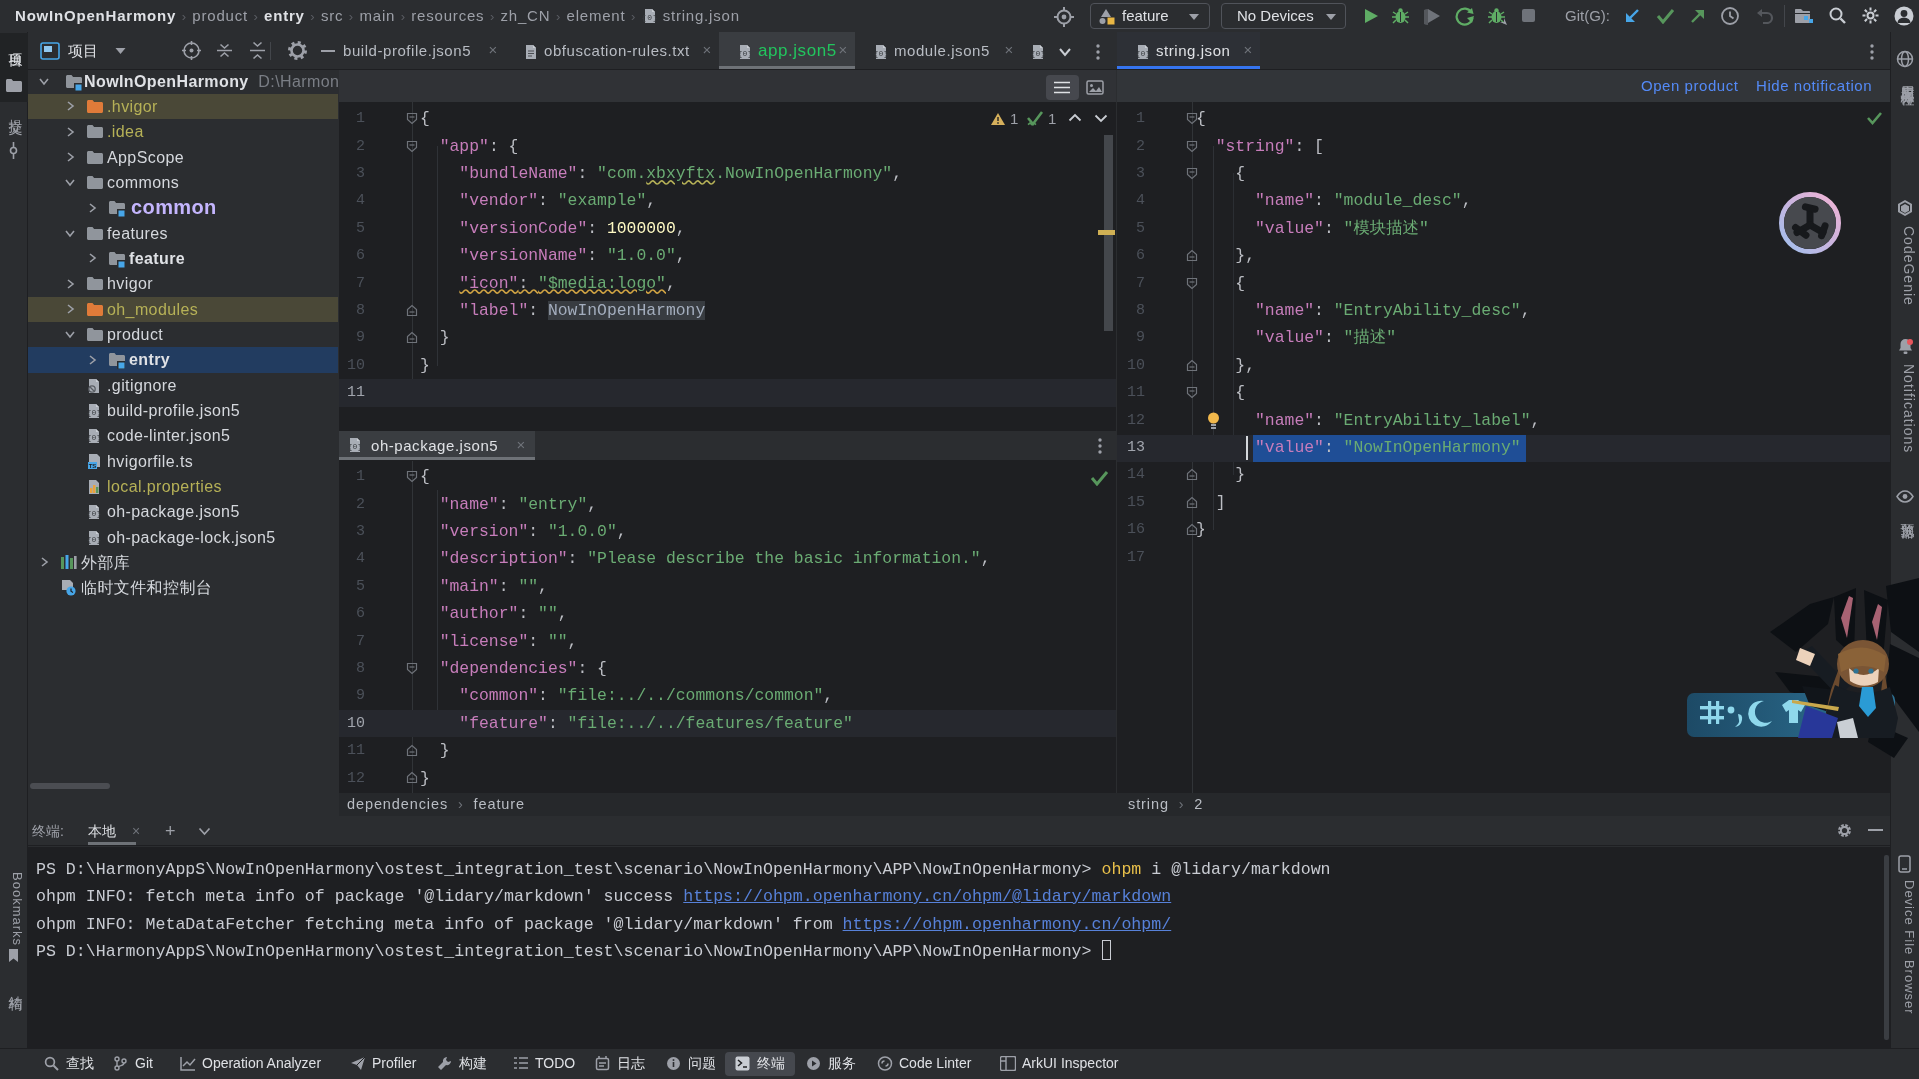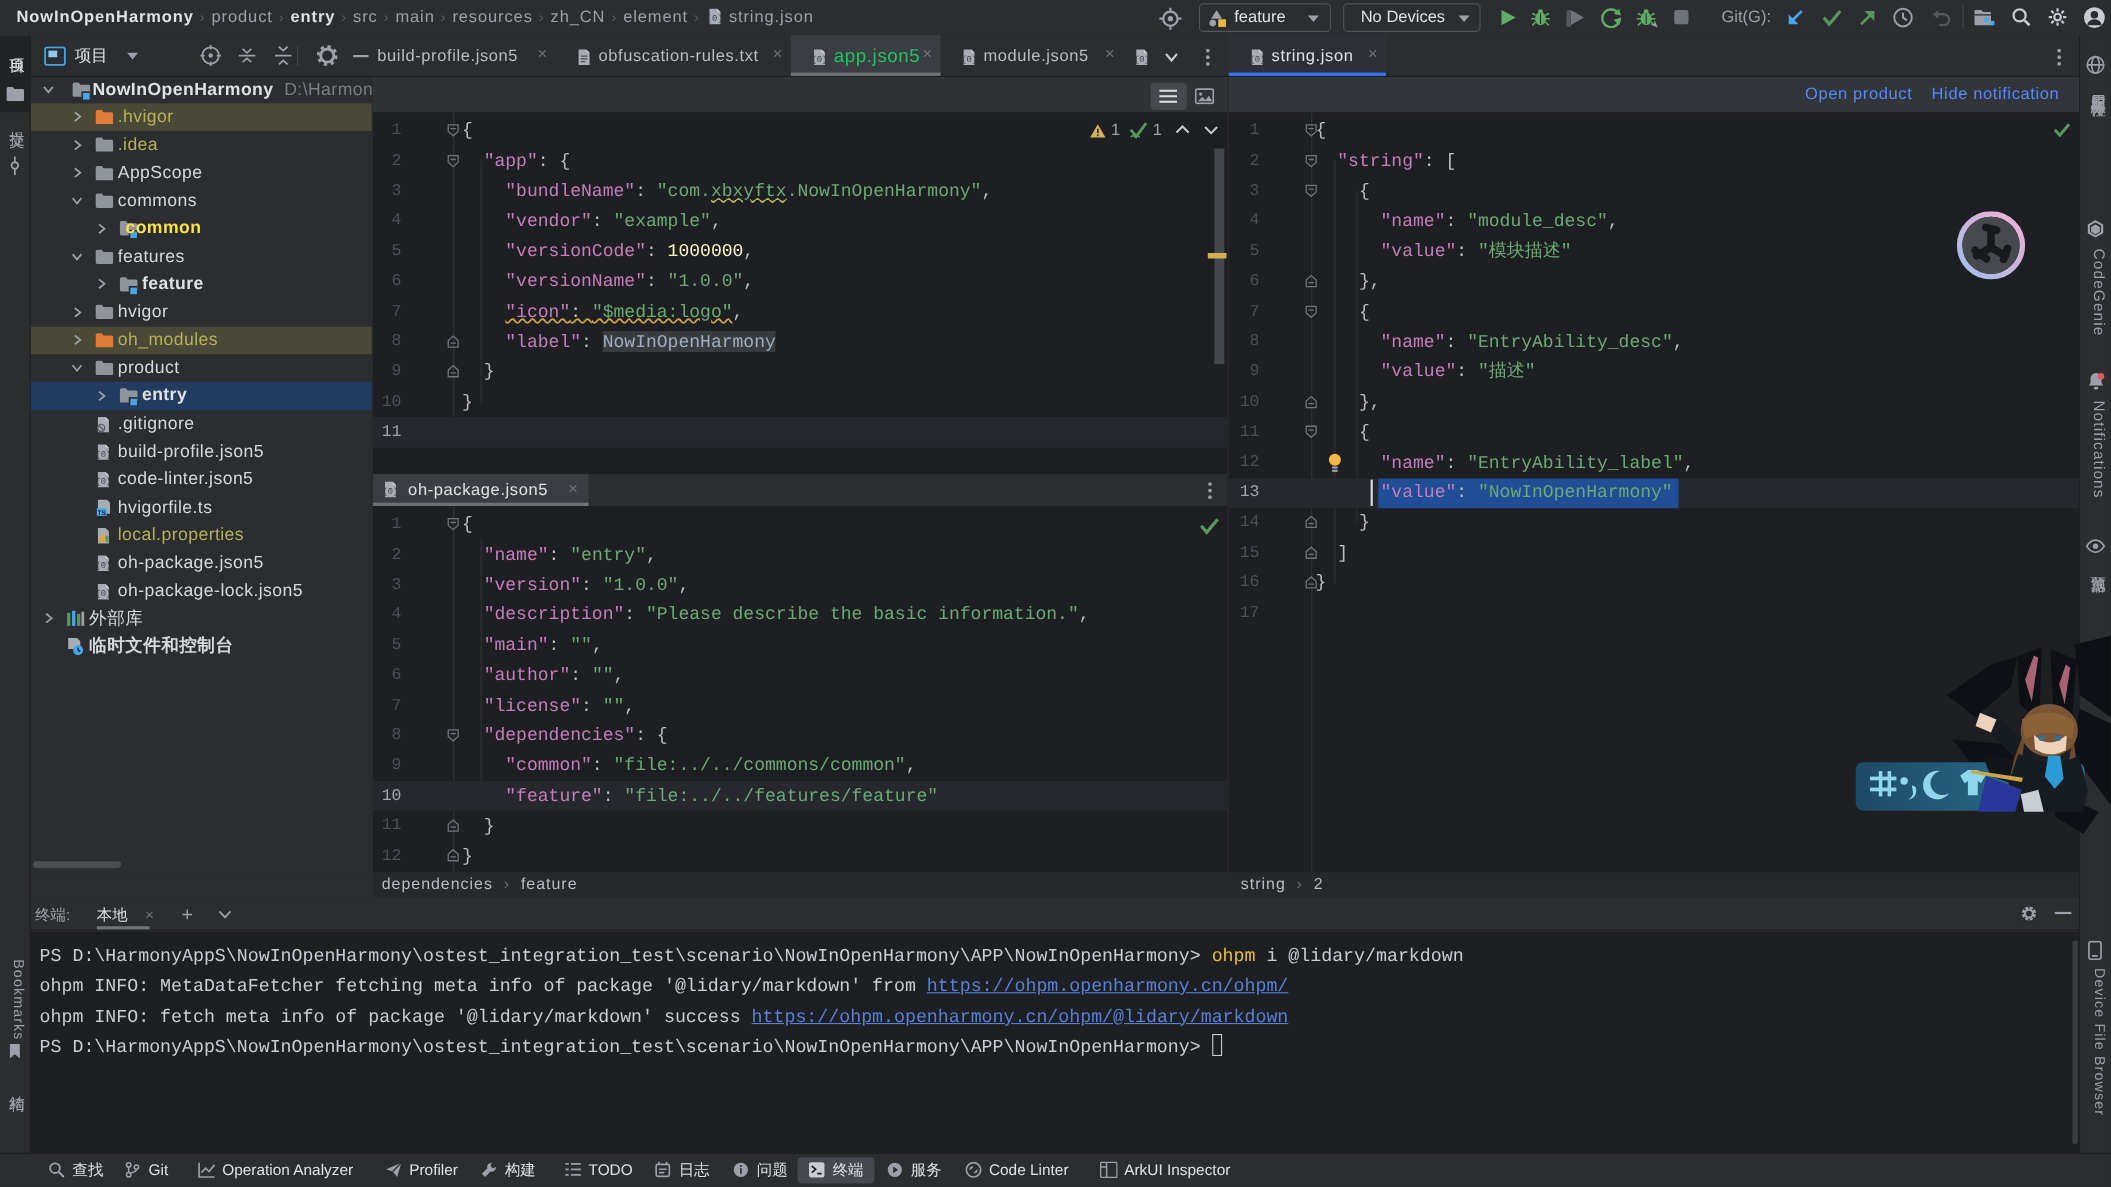--- a/index.html
+++ b/index.html
@@ -276,21 +276,21 @@
           <path fill="none" stroke="#9da0a8" stroke-width="1.6" d="M4 2l5 4-5 4"></path>
         </svg>
       </div>
       <div class="abs" style="left:80px;top:130.25px">
         <svg width="19" height="17" viewBox="0 0 19 17">
           <path fill="#90959c" d="M1 2.5c0-.8.7-1.5 1.5-1.5h4l1.6 2h7.4c.8 0 1.5.7 1.5 1.5v8c0 .8-.7 1.5-1.5 1.5h-13C1.7 14 1 13.3 1 12.5z"></path>
           <rect x="9" y="9" width="8" height="8" fill="#2b2d30"></rect>
           <rect x="10.5" y="10.5" width="6" height="6" fill="#47a6e8"></rect>
         </svg>
       </div>
-      <div class="abs" style="left:86px;top:125.25px;height:25.33px;line-height:25.33px;font-size:16px;letter-spacing:.4px;font-weight:bold;color:#fde047;white-space:nowrap">common</div>
+      <div class="abs" style="left:103px;top:125.25px;height:25.33px;line-height:25.33px;font-size:20px;letter-spacing:.4px;font-weight:bold;color:#c4b5fd;white-space:nowrap">common</div>
       <div class="abs" style="left:36px;top:157.07999999999998px">
         <svg width="12" height="12" viewBox="0 0 12 12">
           <path fill="none" stroke="#9da0a8" stroke-width="1.6" d="M2 4l4 5 4-5"></path>
         </svg>
       </div>
       <div class="abs" style="left:58px;top:155.57999999999998px">
         <svg width="17" height="14" viewBox="0 0 17 14">
           <path fill="#90959c" d="M1 2.5c0-.8.7-1.5 1.5-1.5h4l1.6 2h7.4c.8 0 1.5.7 1.5 1.5v8c0 .8-.7 1.5-1.5 1.5h-13C1.7 14 1 13.3 1 12.5z"></path>
         </svg>
       </div>
@@ -428,21 +428,21 @@
         </svg>
       </div>
       <div class="abs" style="left:53px;top:479.87px;height:25.33px;line-height:25.33px;font-size:16px;letter-spacing:.4px;font-weight:normal;color:#d5d8dd;white-space:nowrap">外部库</div>
       <div class="abs" style="left:32px;top:510.19999999999993px">
         <svg width="17" height="16" viewBox="0 0 17 16">
           <path fill="#a8adb5" d="M2 0h8l3 3v7H2z"></path>
           <circle cx="11" cy="11" r="4.6" fill="#47a6e8"></circle>
           <path stroke="#1e1f22" stroke-width="1.2" fill="none" d="M11 8.6v2.6l2 1.2"></path>
         </svg>
       </div>
-      <div class="abs" style="left:53px;top:505.19999999999993px;height:25.33px;line-height:25.33px;font-size:16px;letter-spacing:.4px;font-weight:bold;color:#d5d8dd;white-space:nowrap">临时文件和控制台</div>
+      <div class="abs" style="left:53px;top:505.19999999999993px;height:25.33px;line-height:25.33px;font-size:16px;letter-spacing:.4px;font-weight:normal;color:#d5d8dd;white-space:nowrap">临时文件和控制台</div>
     </div>
     <div class="abs" style="left:30px;top:783px;width:80px;height:6px;border-radius:3px;background:#4b4d52"></div>
     <div class="abs" style="left:343px;top:32px;height:37px;line-height:37px;font-size:15px;letter-spacing:.55px;color:#b8bcc3;white-space:nowrap">build-profile.json5</div>
     <div class="abs" style="left:485px;top:42px;width:16px;height:16px;color:#6f737a;font-size:15px;line-height:16px;text-align:center">×</div>
     <div class="abs" style="left:523px;top:44px">
       <svg width="16" height="16" viewBox="0 0 16 16">
         <path fill="#a8adb5" d="M3 1h7l3 3v11H3z"></path>
         <path fill="#c9cdd3" d="M10 1l3 3h-3z"></path>
         <path stroke="#4a4d52" stroke-width="1.2" d="M5 7h6M5 9.5h6M5 12h4"></path>
       </svg>
@@ -923,22 +923,22 @@
       <svg width="17" height="17" viewBox="0 0 17 17">
         <circle cx="8.5" cy="8.5" r="6.5" fill="#9da0a8"></circle>
         <circle cx="8.5" cy="8.5" r="2.6" fill="#2b2d30"></circle>
         <path stroke="#2b2d30" stroke-width="1.4" d="M8.5 0v4M8.5 13v4M0 8.5h4M13 8.5h4M2.5 2.5l2.8 2.8M11.7 11.7l2.8 2.8M14.5 2.5l-2.8 2.8M5.3 11.7l-2.8 2.8"></path>
       </svg>
     </div>
     <div class="abs" style="left:1868px;top:829px;width:15px;height:2px;background:#9da0a8"></div>
     <div class="abs" style="left:28px;top:847px;width:1862px;height:201px;background:#1e1f22"></div>
     <div class="abs mono" style="left:36px;top:855.5px;font-size:16.6px;letter-spacing:0px">
       <div class="tl"><span style="color:#c9ccd3">PS D:\HarmonyAppS\NowInOpenHarmony\ostest_integration_test\scenario\NowInOpenHarmony\APP\NowInOpenHarmony&gt; </span><span style="color:#e8bf4a">ohpm</span><span style="color:#c9ccd3"> i @lidary/markdown</span></div>
+      <div class="tl"><span style="color:#c9ccd3">ohpm INFO: fetch meta info of package '@lidary/markdown' success </span><span style="color:#5781d9;text-decoration:underline">https://ohpm.openharmony.cn/ohpm/@lidary/markdown</span></div>
       <div class="tl"><span style="color:#c9ccd3">ohpm INFO: MetaDataFetcher fetching meta info of package '@lidary/markdown' from </span><span style="color:#5781d9;text-decoration:underline">https://ohpm.openharmony.cn/ohpm/</span></div>
-      <div class="tl"><span style="color:#c9ccd3">ohpm INFO: fetch meta info of package '@lidary/markdown' success </span><span style="color:#5781d9;text-decoration:underline">https://ohpm.openharmony.cn/ohpm/@lidary/markdown</span></div>
       <div class="tl"><span style="color:#c9ccd3">PS D:\HarmonyAppS\NowInOpenHarmony\ostest_integration_test\scenario\NowInOpenHarmony\APP\NowInOpenHarmony&gt; </span><span style="display:inline-block;width:9px;height:20px;border:1.5px solid #c9ccd3;vertical-align:-4px"></span></div>
     </div>
     <div class="abs" style="left:1884px;top:855px;width:5px;height:185px;background:#3a3d42;border-radius:2px"></div>
     <div class="abs" style="left:0;top:1048px;width:1919px;height:31px;background:#2b2d30;border-top:1px solid #1e1f22"></div>
     <div class="abs" style="left:44px;top:1056px">
       <svg width="15" height="15" viewBox="0 0 15 15">
         <circle cx="6" cy="6" r="4.4" fill="none" stroke="#9da0a8" stroke-width="1.7"></circle>
         <path stroke="#9da0a8" stroke-width="2" d="M9.5 9.5L14 14"></path>
       </svg>
     </div>

